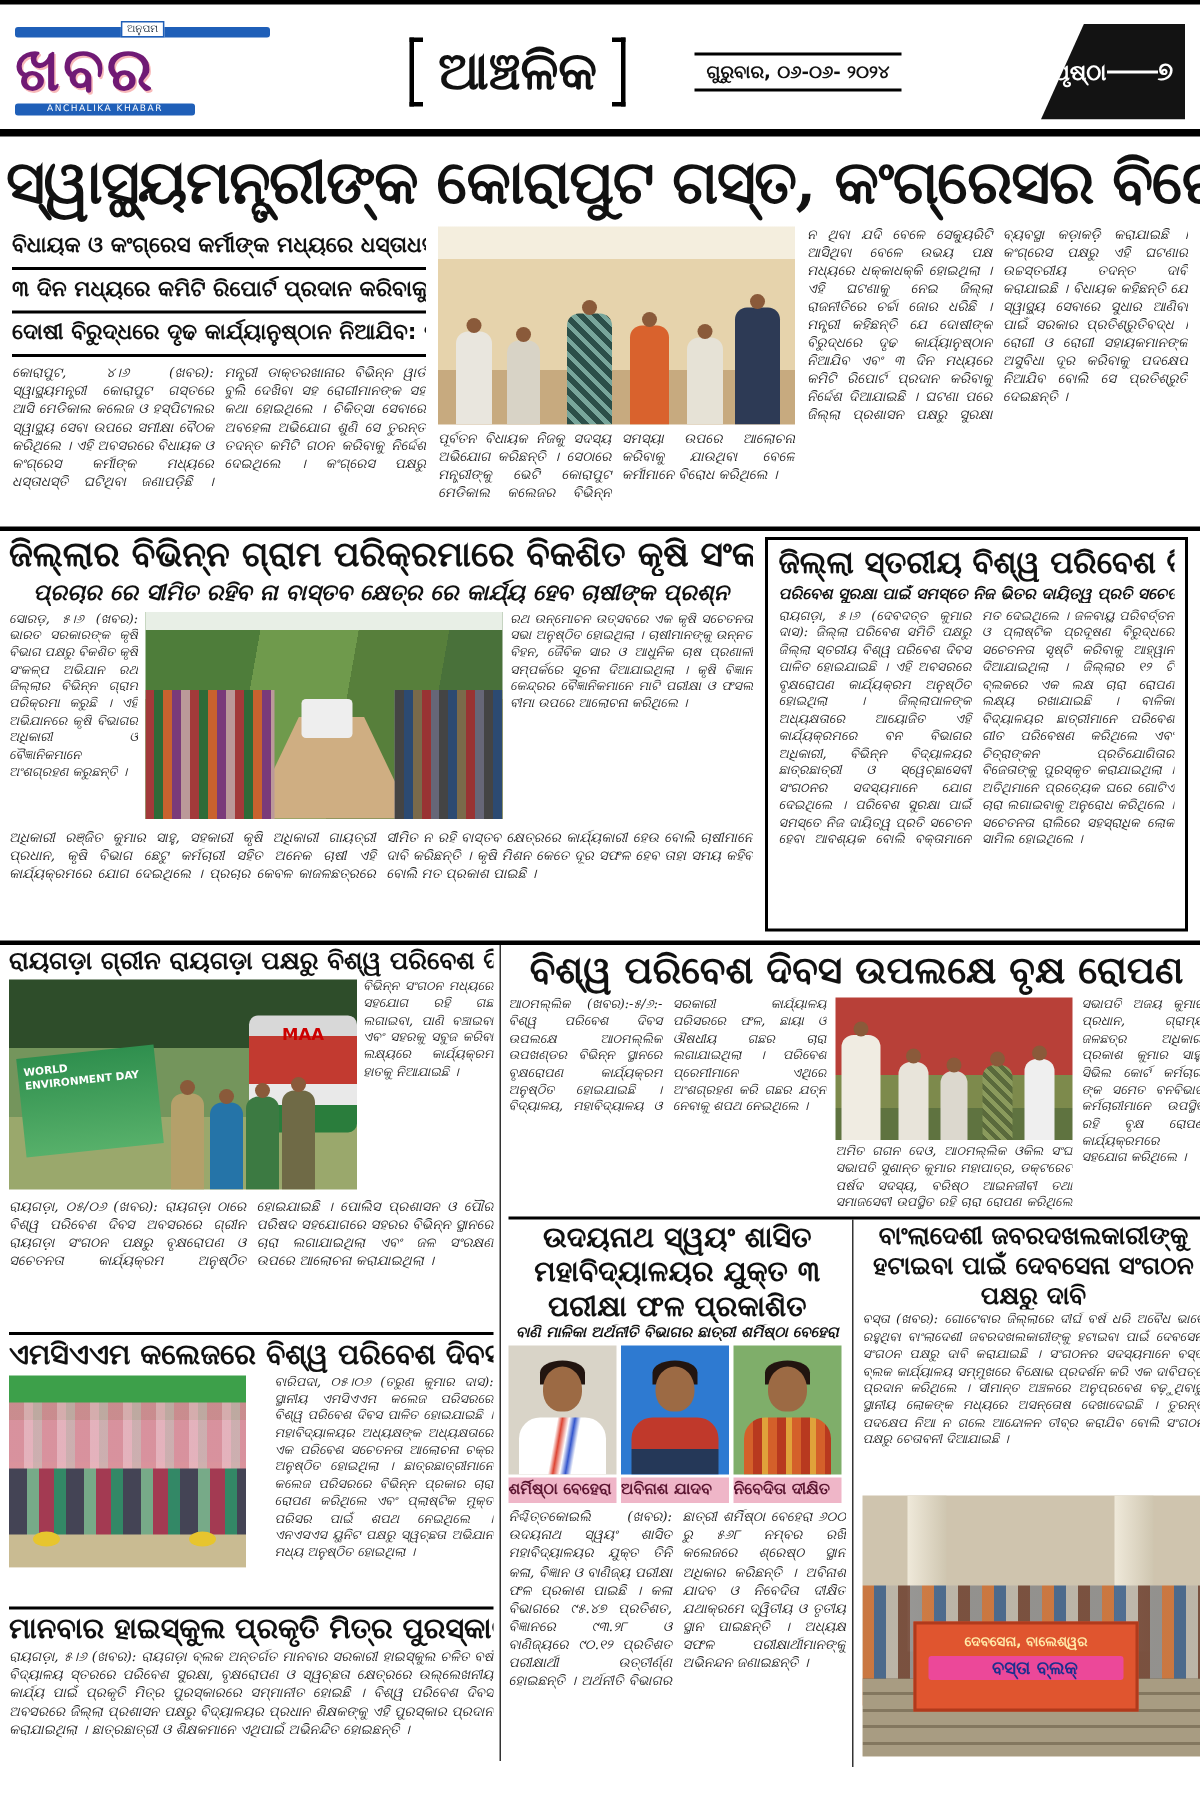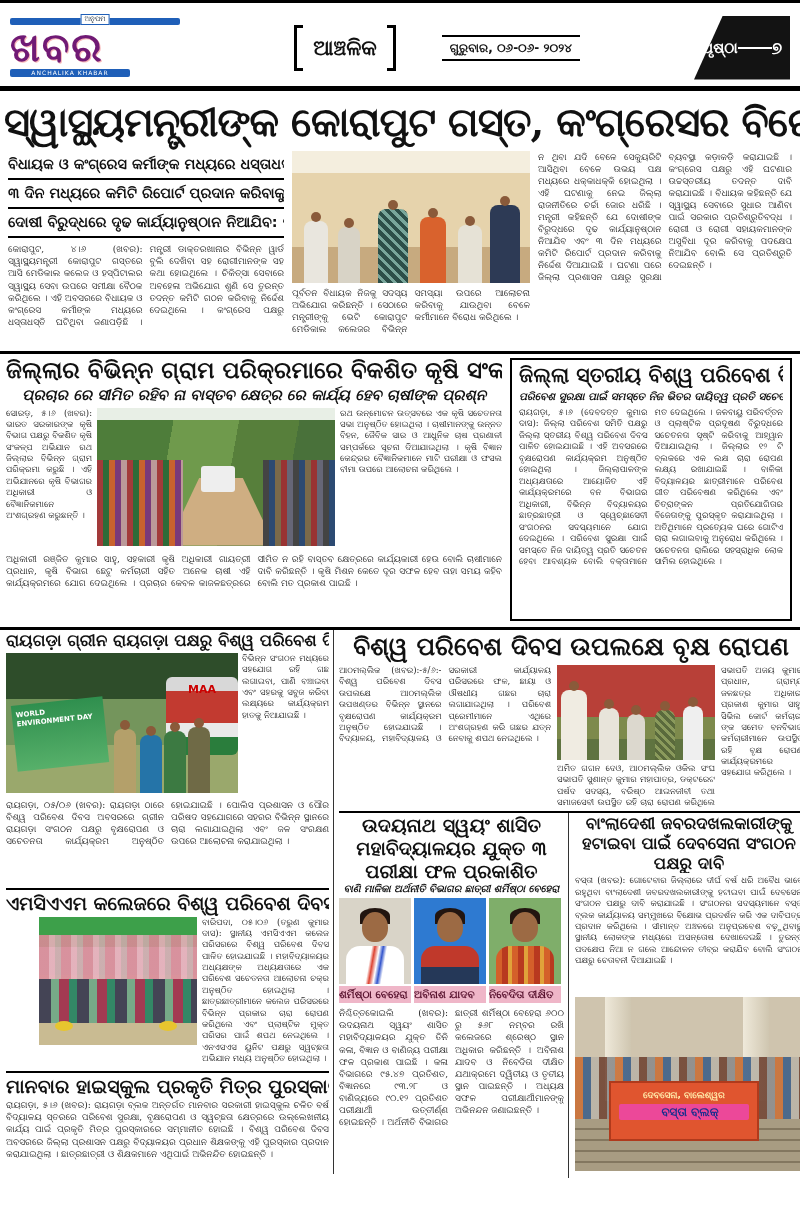--- a/index.html
+++ b/index.html
@@ -10,34 +10,34 @@
   .masthead{height:82px;display:flex;align-items:center;padding:0 10px;border-bottom:5px solid #000;box-sizing:border-box;margin-top:6px;}
   .logo{width:170px;position:relative;}
   .logo .bluebar{height:7px;background:#1f5fb8;border-radius:2px;position:relative;}
   .logo .tag-top{position:absolute;top:-4px;left:50%;transform:translateX(-50%);background:#fff;border:1px solid #1f5fb8;font-size:7px;line-height:9px;padding:0 3px;color:#123;}
   .logo .brand{font-size:40px;line-height:44px;font-weight:bold;color:#701a75;text-shadow:1px 1px 0 #f8b9b9;letter-spacing:2px;font-family:"DejaVu Serif","Liberation Serif",serif;}
   .logo .bluebar2{height:8px;background:#1f5fb8;width:120px;border-radius:2px;color:#fff;font-size:6px;line-height:8px;text-align:center;letter-spacing:1px;}
   .mast-center{flex:1;display:flex;align-items:center;justify-content:center;gap:6px;}
   .bracket{width:9px;height:46px;box-sizing:border-box;}
   .bracket.l{border-left:3px solid #000;border-top:3px solid #000;border-bottom:3px solid #000;}
   .bracket.r{border-right:3px solid #000;border-top:3px solid #000;border-bottom:3px solid #000;}
-  .section-name{font-size:21px;font-weight:bold;padding:0 4px;}
+  .section-name{font-size:35px;font-weight:bold;padding:0 4px;}
   .mast-date{font-size:12px;font-weight:bold;border-top:2px solid #000;border-bottom:2px solid #000;padding:4px 8px;margin-left:40px;white-space:nowrap;}
   .pagebox{width:96px;height:64px;background:#131313;color:#fff;margin-left:auto;
            clip-path:polygon(30% 0,100% 0,100% 100%,0 100%);display:flex;flex-direction:row;
            align-items:center;justify-content:center;}
   .pagebox .pl{font-size:15px;font-weight:bold;}
   .pagebox .rule{width:34px;border-top:2px solid #fff;margin:3px 0;}
   .pagebox .pn{font-size:17px;font-weight:bold;}
   
   .h-xl{font-size:40px;font-weight:bold;text-align:center;line-height:1.15;padding:8px 4px 6px;letter-spacing:-1px;white-space:nowrap;overflow:hidden;font-family:"DejaVu Serif","Liberation Serif",serif;}
   .h-md{font-weight:bold;text-align:center;line-height:1.2;font-family:"DejaVu Serif","Liberation Serif",serif;overflow:hidden;}
   .subhead-i{font-style:italic;text-align:center;font-weight:bold;overflow:hidden;}
   .body-txt{font-size:9px;line-height:1.34;text-align:justify;overflow:hidden;
-            font-family:"DejaVu Serif","Liberation Serif",serif;color:#1c1c1c;}
+            font-family:"DejaVu Serif","Liberation Serif",serif;color:#1c1c1c;font-style:italic;}
   .cols2{columns:2;column-gap:7px;}
   
   .lead-content{display:flex;gap:8px;padding:0 8px 6px;height:200px;box-sizing:border-box;}
   .lead-left{width:276px;}
   .lead-left .sh{font-size:14.5px;font-weight:bold;border-bottom:2px solid #000;padding:4px 0 5px;line-height:1.25;white-space:nowrap;overflow:hidden;}
   .lead-left .body-txt{margin-top:5px;height:96px;}
   .lead-mid{width:238px;display:flex;flex-direction:column;}
   .lead-mid .body-txt{margin-top:4px;height:56px;}
   .lead-right{flex:1;}
   .lead-right .body-txt{height:192px;}
@@ -90,21 +90,21 @@
   
   .sec3{display:flex;border-top:3px solid #000;height:547px;box-sizing:border-box;}
   .colL{width:334px;border-right:1px solid #333;padding:1px 4px 0 6px;box-sizing:border-box;}
   .colR{flex:1;padding:1px 8px 0 5px;box-sizing:border-box;}
   .s3 .h-md{font-size:16.5px;white-space:nowrap;}
   .s3-row{display:flex;gap:4px;margin-top:2px;height:142px;}
   .s3-row .ct{flex:1;}
   .s3-body{margin-top:4px;height:84px;}
   .s7{border-top:2px solid #000;margin-top:5px;}
   .s7 .h-md{font-size:19px;white-space:nowrap;padding:2px 0;}
-  .s7-row{display:flex;gap:5px;height:150px;margin-left:33px;}
+  .s7-row{display:flex;gap:19px;height:150px;}
   .s7-row .ct{flex:1;}
   .s8{border-top:2px solid #000;margin-top:4px;}
   .s8 .h-md{font-size:19px;white-space:nowrap;padding:2px 0;}
   .s8 .body-txt{height:64px;}
   .s4 .h-md{font-size:25px;white-space:nowrap;padding:1px 0 3px;}
   .s4-row{display:flex;gap:6px;height:142px;}
   .s4-row .ca{width:212px;}
   .s4-row .cb{width:158px;display:flex;flex-direction:column;}
   .s4-row .cb .body-txt{margin-top:3px;flex:1;}
   .s4-row .cc{flex:1;}

